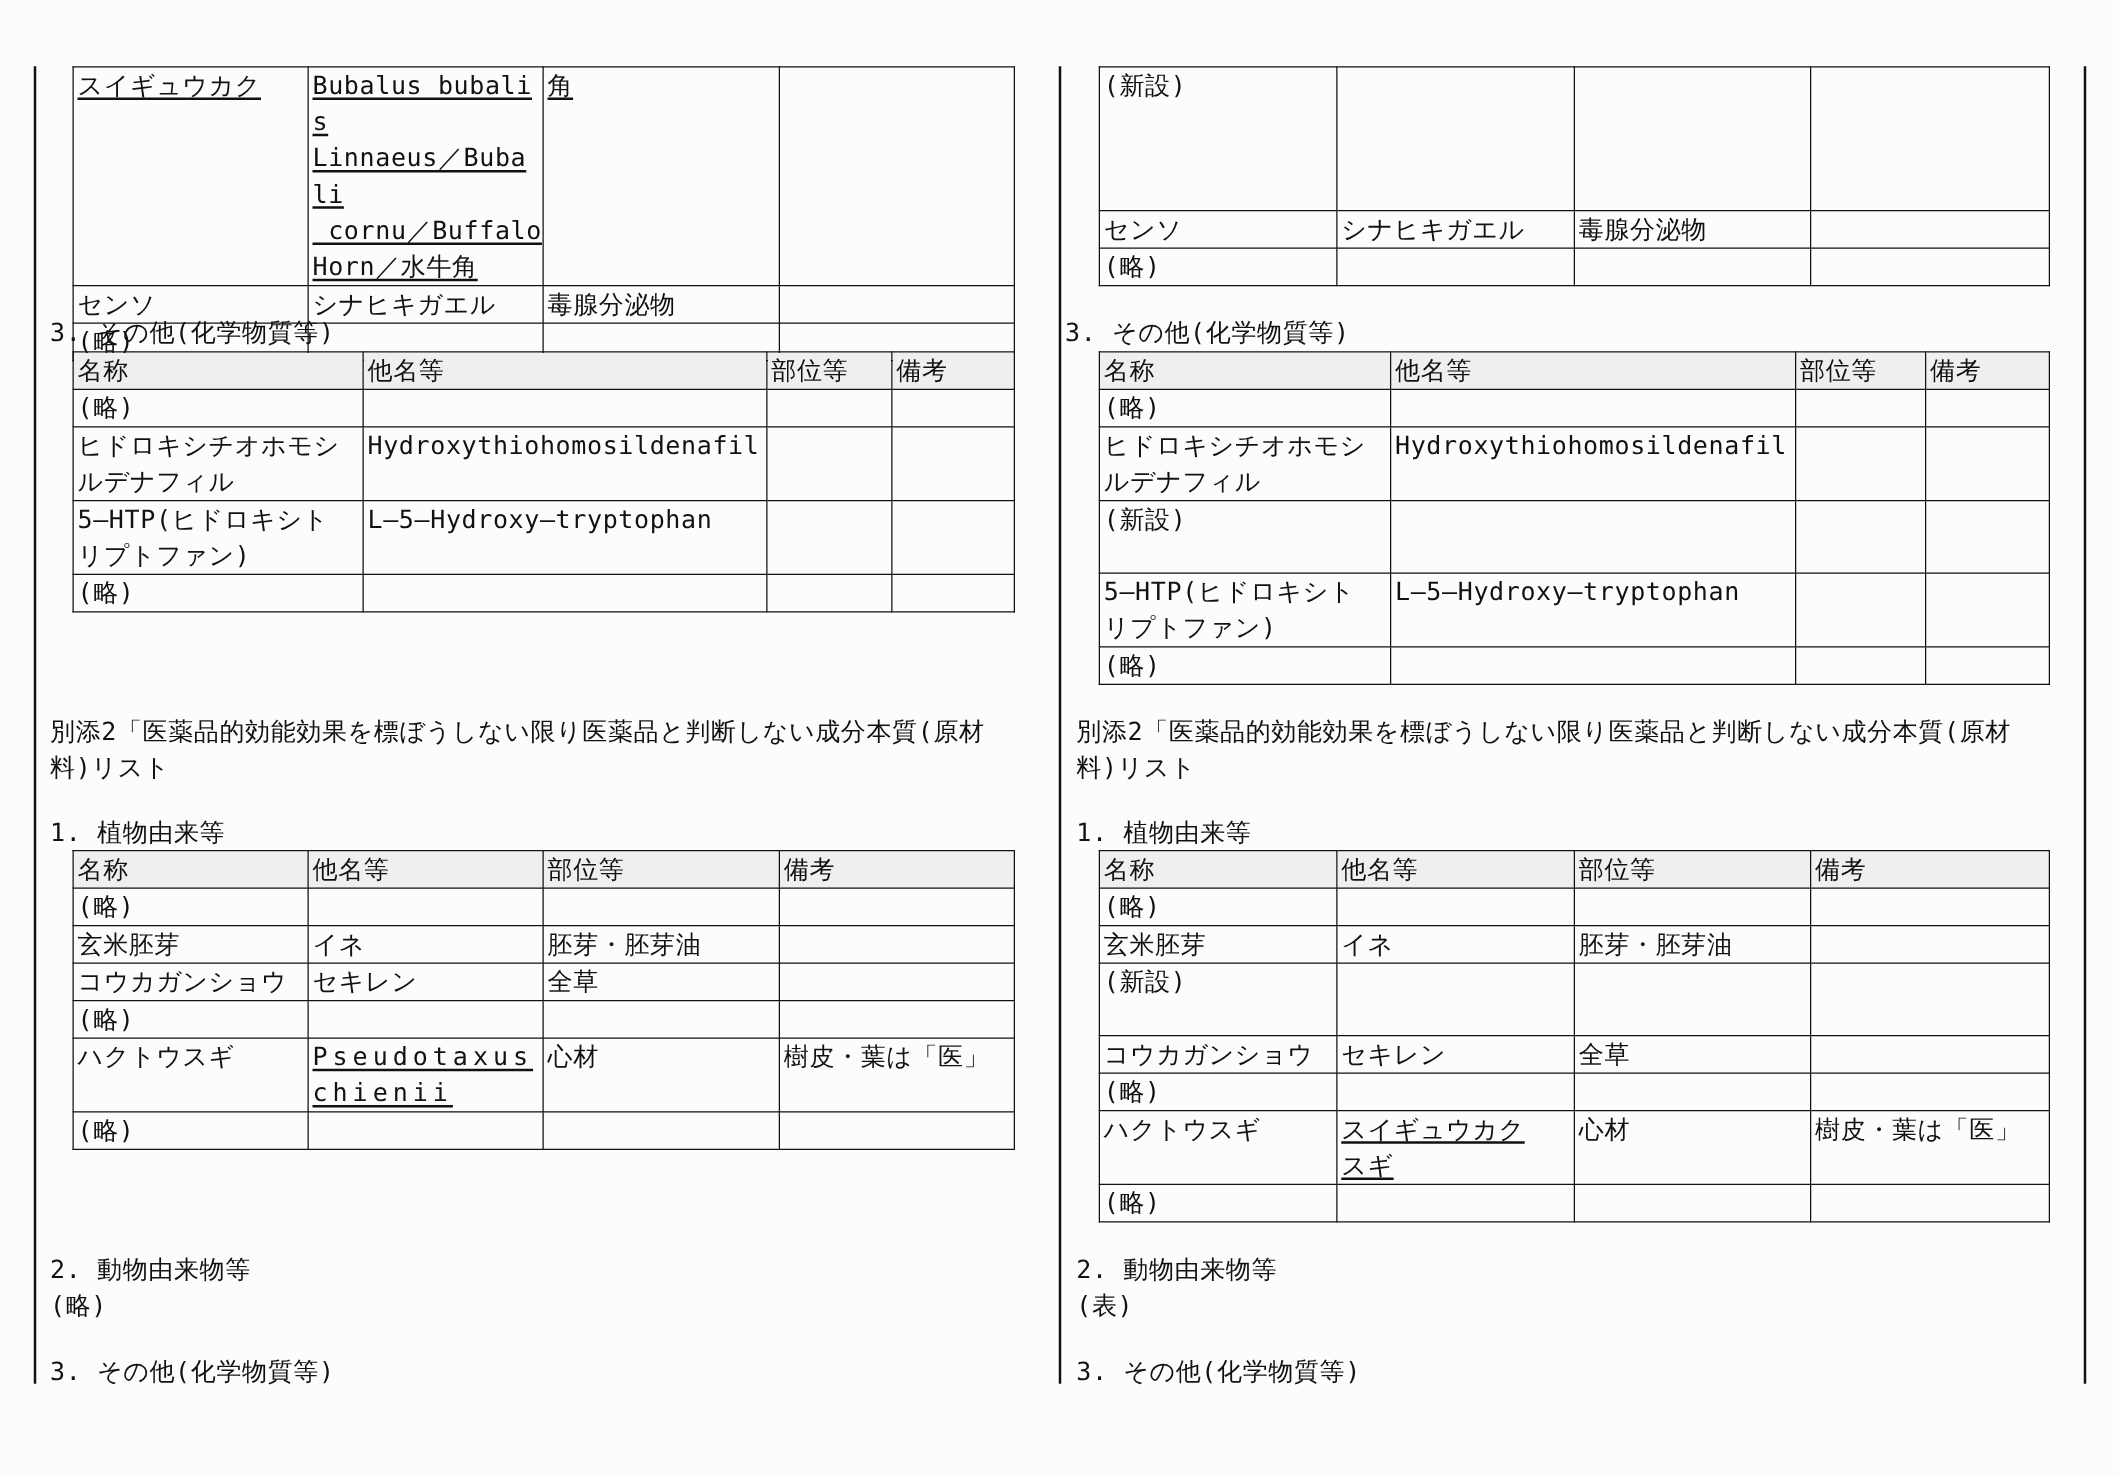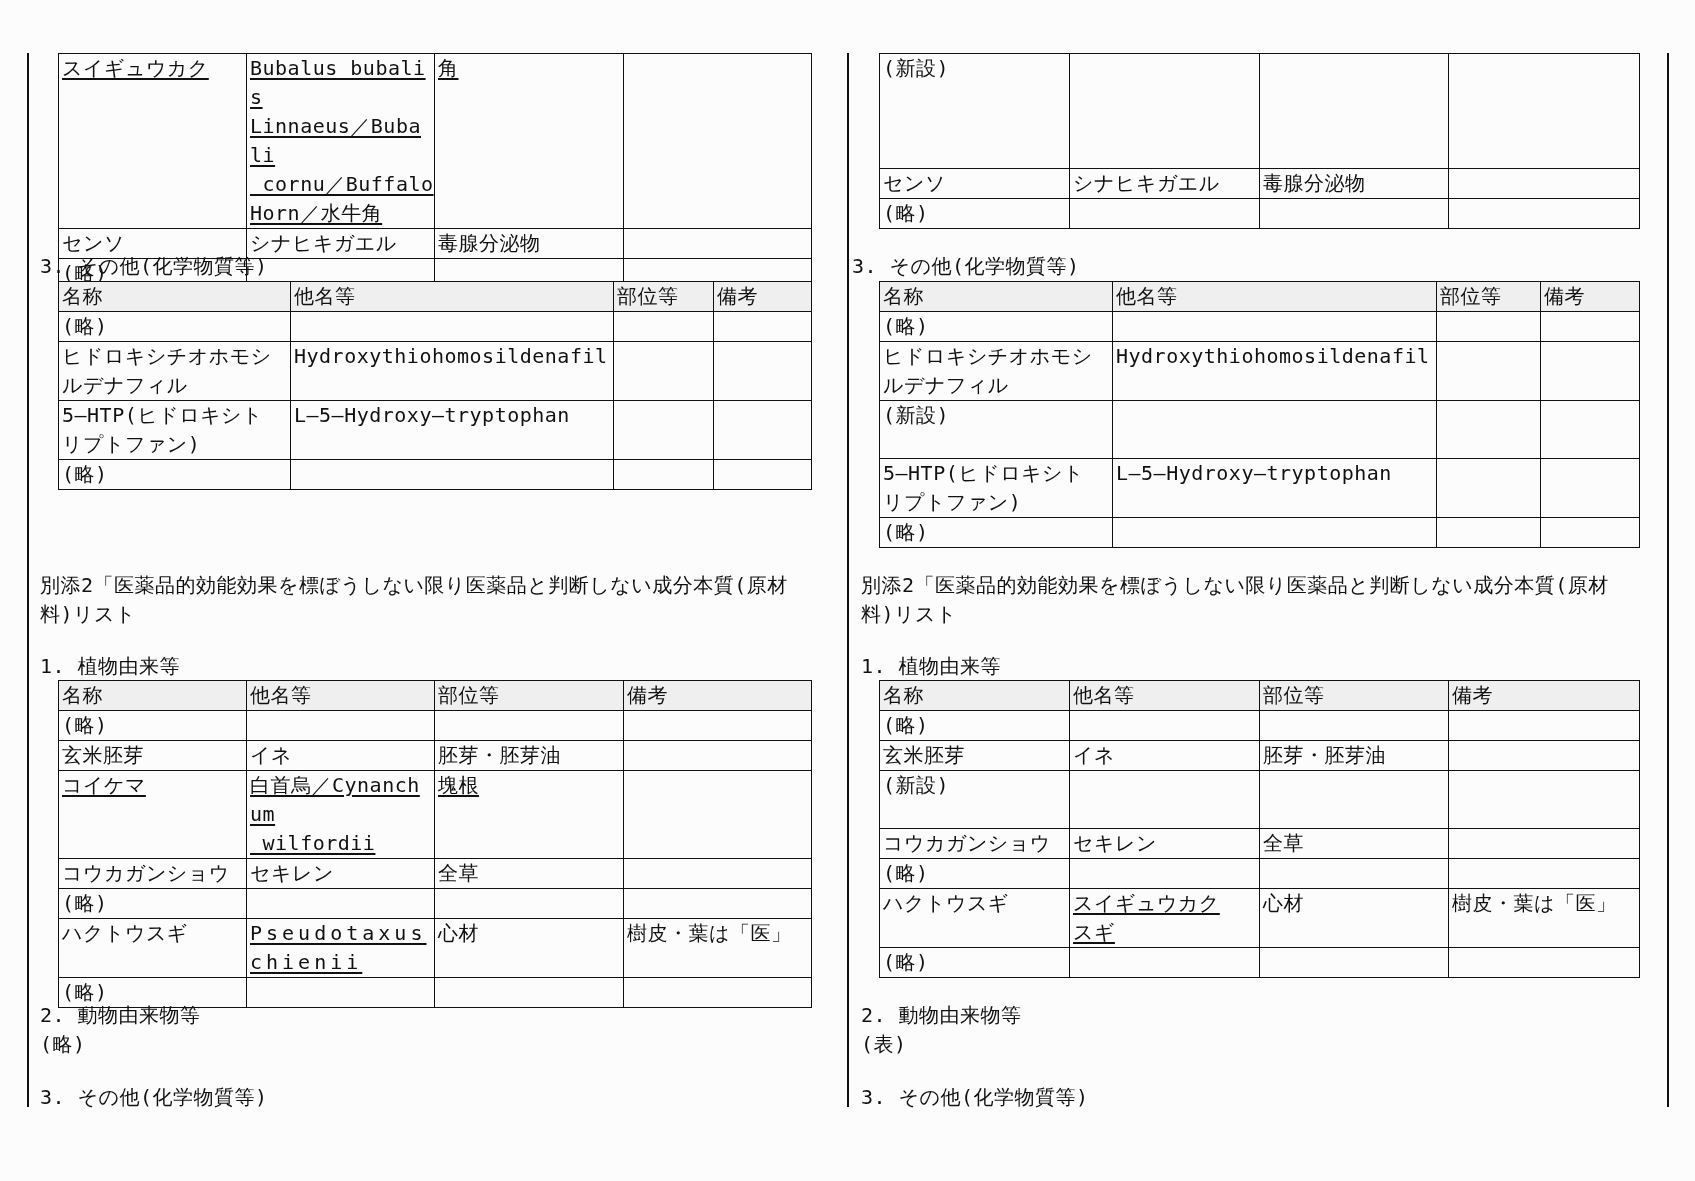--- a/index.html
+++ b/index.html
@@ -135,29 +135,20 @@
       <td></td>
       <td></td>
       <td></td>
     </tr>
     <tr style="height:29px;">
       <td>玄米胚芽</td>
       <td>イネ</td>
       <td>胚芽・胚芽油</td>
       <td></td>
     </tr>
-    <tr style="height:58px;">
-      <td><span class="u">コイケマ</span></td>
-      <td>
-        <span class="cell-line"><span class="u">白首烏／Cynanchum</span></span>
-        <span class="cell-line" style="white-space:pre"><span class="u"> wilfordii</span></span>
-      </td>
-      <td><span class="u">塊根</span></td>
-      <td></td>
-    </tr>
     <tr style="height:29px;">
       <td>コウカガンショウ</td>
       <td>セキレン</td>
       <td>全草</td>
       <td></td>
     </tr>
     <tr style="height:29px;">
       <td>(略)</td>
       <td></td>
       <td></td>

